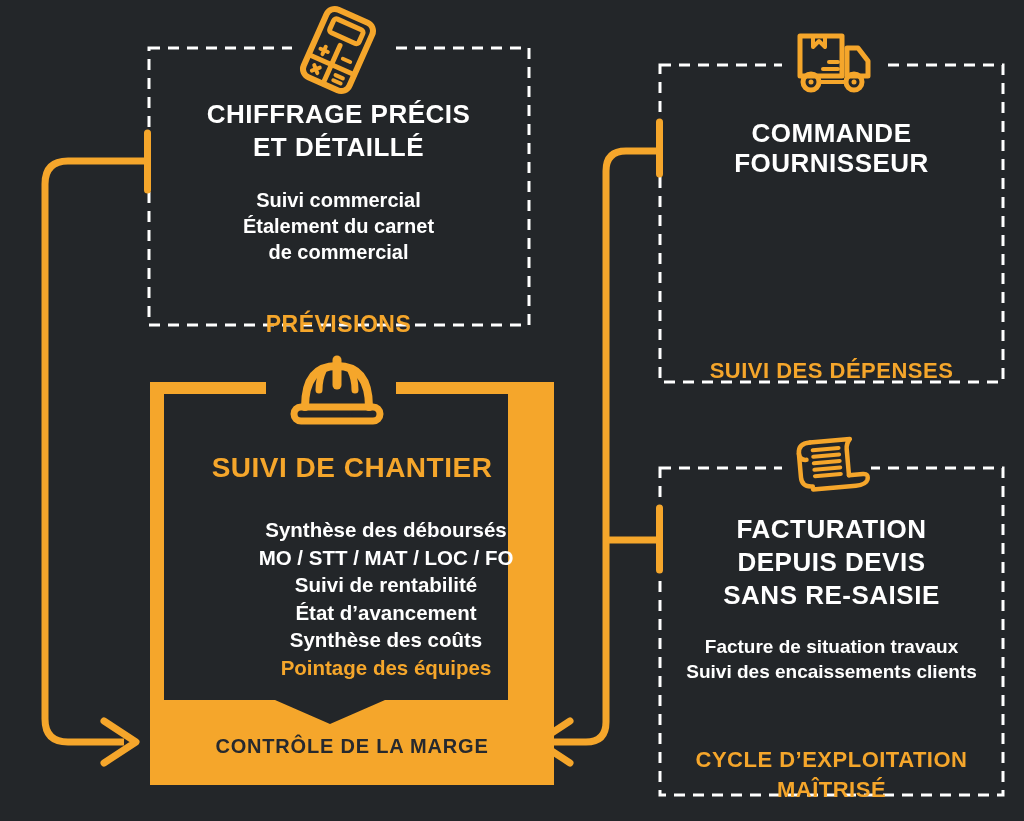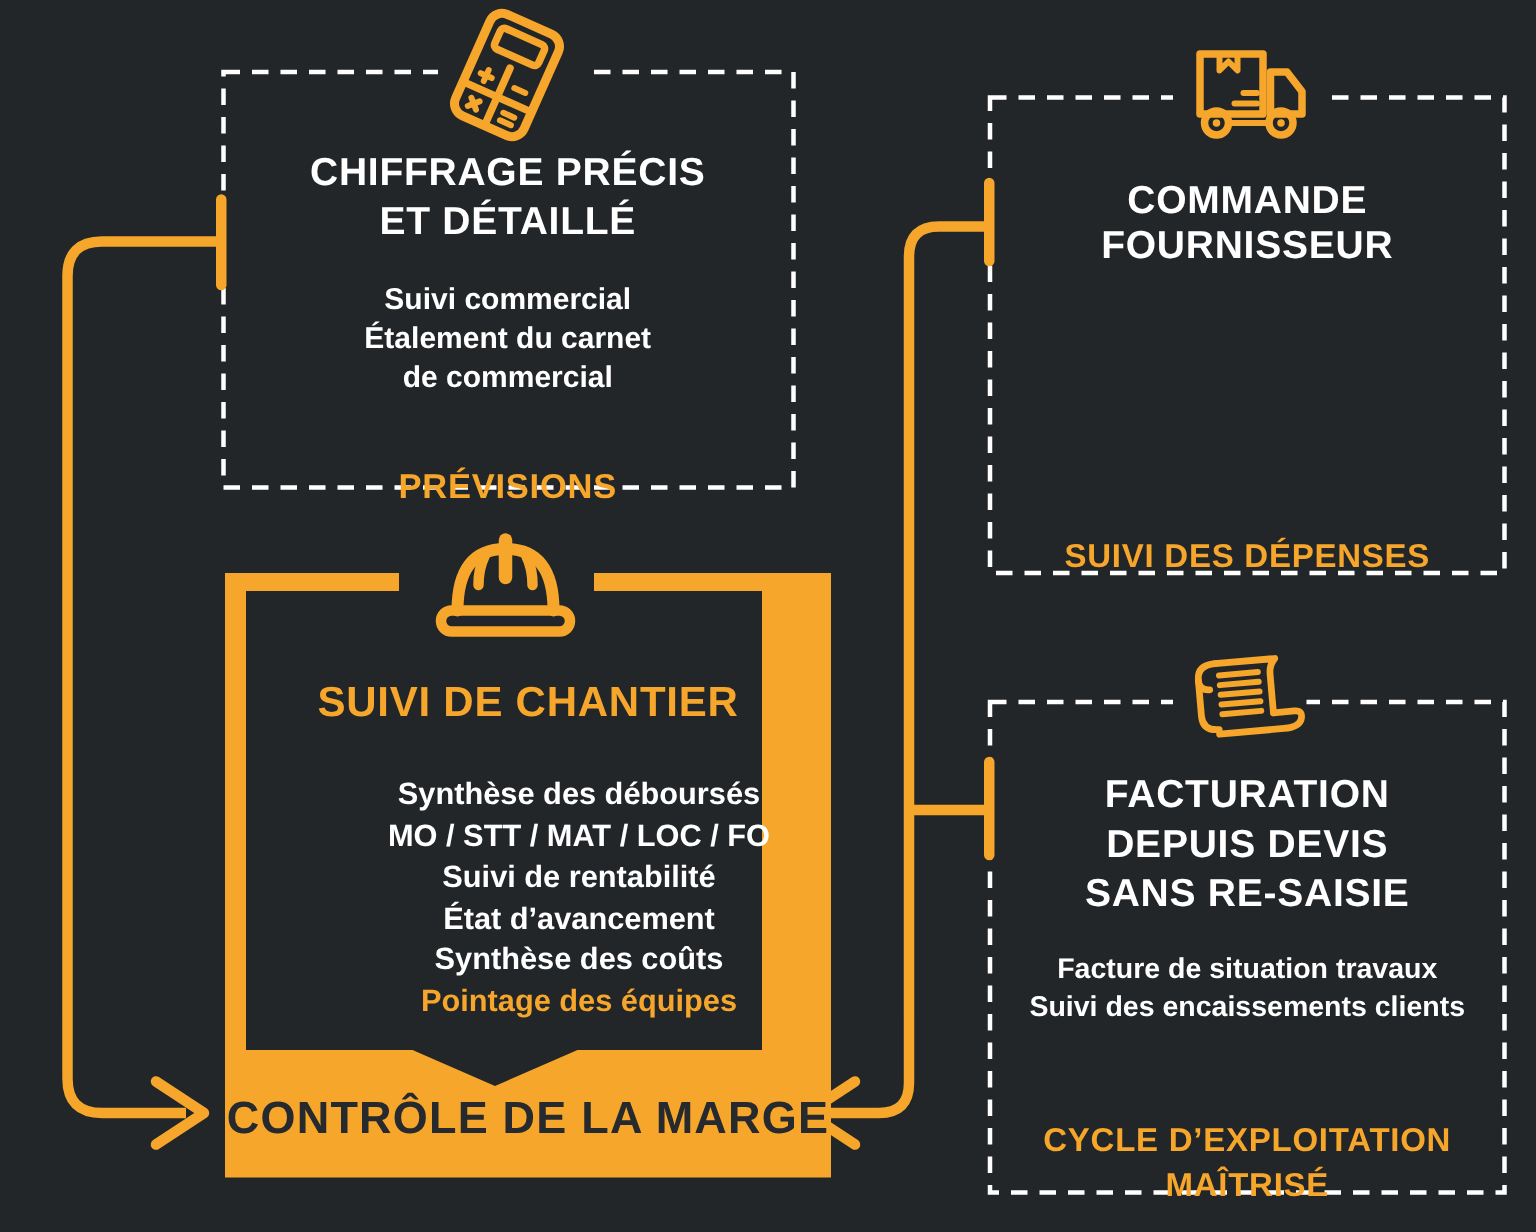--- a/index.html
+++ b/index.html
@@ -46,21 +46,21 @@
     clip-path:polygon(0 0,100% 0,100% 306px,221px 306px,166px 330px,111px 306px,0 306px);}
   .center-gap-patch{position:absolute;left:116px;top:0;width:130px;height:14px;
     background:var(--background);}
   .center-title{position:absolute;left:0;top:70px;width:100%;text-align:center;
     color:var(--accent-orange);font-size:28px;font-weight:bold;letter-spacing:.5px;}
   .center-body{position:absolute;left:0;top:134px;width:100%;text-align:center;
     color:var(--text-white);font-size:20.5px;font-weight:bold;line-height:27.5px;margin-left:34px;}
   .center-body .line-highlight{color:var(--accent-orange);}
   .center-banner{position:absolute;left:0;top:325px;width:100%;height:78px;
     display:flex;align-items:center;justify-content:center;
-    color:var(--text-dark);font-size:30px;font-weight:bold;letter-spacing:.8px;}
+    color:var(--text-dark);font-size:20px;font-weight:bold;letter-spacing:.8px;}
   
   .icon-patch{position:absolute;background:var(--background);z-index:3;}
   .patch-calc{left:292px;top:42px;width:96px;height:12px;}
   .patch-truck{left:782px;top:59px;width:98px;height:12px;}
   .patch-scroll{left:782px;top:462px;width:89px;height:12px;}
   .icon{position:absolute;z-index:4;}
   .icon-calc{left:296px;top:4px;}
   .icon-truck{left:797px;top:30px;}
   .icon-helmet{left:290px;top:353px;}
   .icon-scroll{left:786px;top:435px;}

